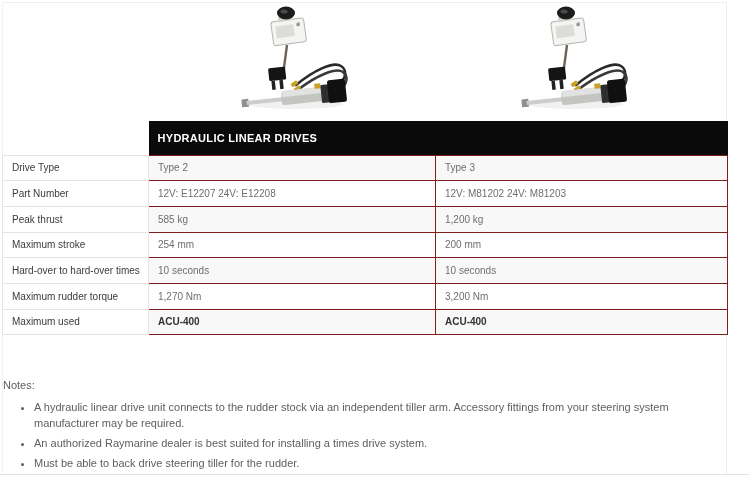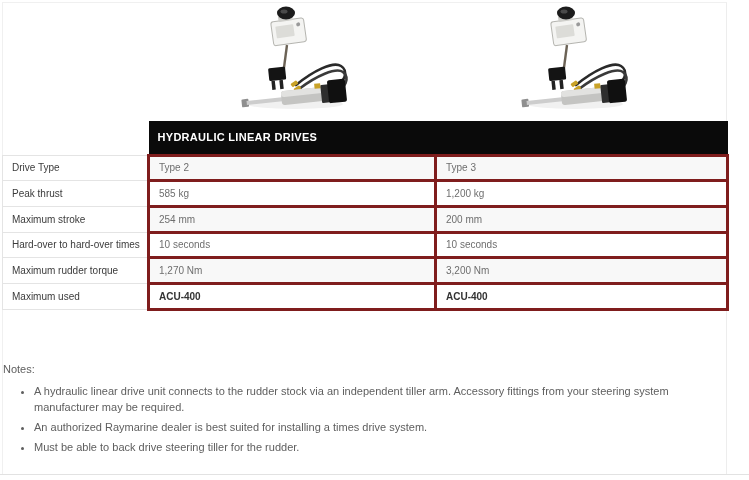--- a/index.html
+++ b/index.html
@@ -37,28 +37,28 @@
   thead th.corner { background:#ffffff; border:none; }
   thead th.title-cell {
     background:#0a0a0a; color:#ffffff; text-align:left; font-weight:600;
     letter-spacing:.3px; font-size:11px; height:34px; border:none;
   }
   tbody th.row-label {
     text-align:left; font-weight:400; color:#3b3b3b; background:#ffffff;
     border:1px solid #e4e4e4; white-space:nowrap;
   }
   tbody td.value {
-    color:#6e6e6e; border:3px solid #7f1d1d; background:#ffffff; white-space:nowrap;
+    color:#6e6e6e; border:1px solid #7f1d1d; background:#ffffff; white-space:nowrap;
   }
   tbody tr:nth-child(odd) td.value { background:#f8f8f8; }
   tbody tr.corepack td.value { font-weight:bold; color:#333333; }
 
   
   .notes { position:absolute; top:363px; left:3px; width:722px; color:#5e5e5e; font-size:11px; }
-  .notes-heading { margin:0 0 8px 0; }
+  .notes-heading { margin:16px 0 8px 0; }
   .notes ul { margin:0; padding-left:31px; list-style:disc; }
   .notes li { margin:0 8px 4px 0; line-height:16px; }
 </style>
 </head>
 <body>
 
 <svg width="0" height="0" style="position:absolute" aria-hidden="true">
   <defs>
     <symbol id="drive-unit" viewBox="0 0 130 112">
       <ellipse cx="62" cy="101" rx="48" ry="5" fill="#f1f1f1"></ellipse>
@@ -121,20 +121,25 @@
       <th class="title-cell" colspan="2">HYDRAULIC LINEAR DRIVES</th>
     </tr>
   </thead>
   <tbody>
     <tr>
       <th class="row-label">Drive Type</th>
       <td class="value">Type 2</td>
       <td class="value">Type 3</td>
     </tr>
     <tr>
+      <th class="row-label">Part Number</th>
+      <td class="value">12V: E12207 24V: E12208</td>
+      <td class="value">12V: M81202 24V: M81203</td>
+    </tr>
+    <tr>
       <th class="row-label">Peak thrust</th>
       <td class="value">585 kg</td>
       <td class="value">1,200 kg</td>
     </tr>
     <tr>
       <th class="row-label">Maximum stroke</th>
       <td class="value">254 mm</td>
       <td class="value">200 mm</td>
     </tr>
     <tr>

